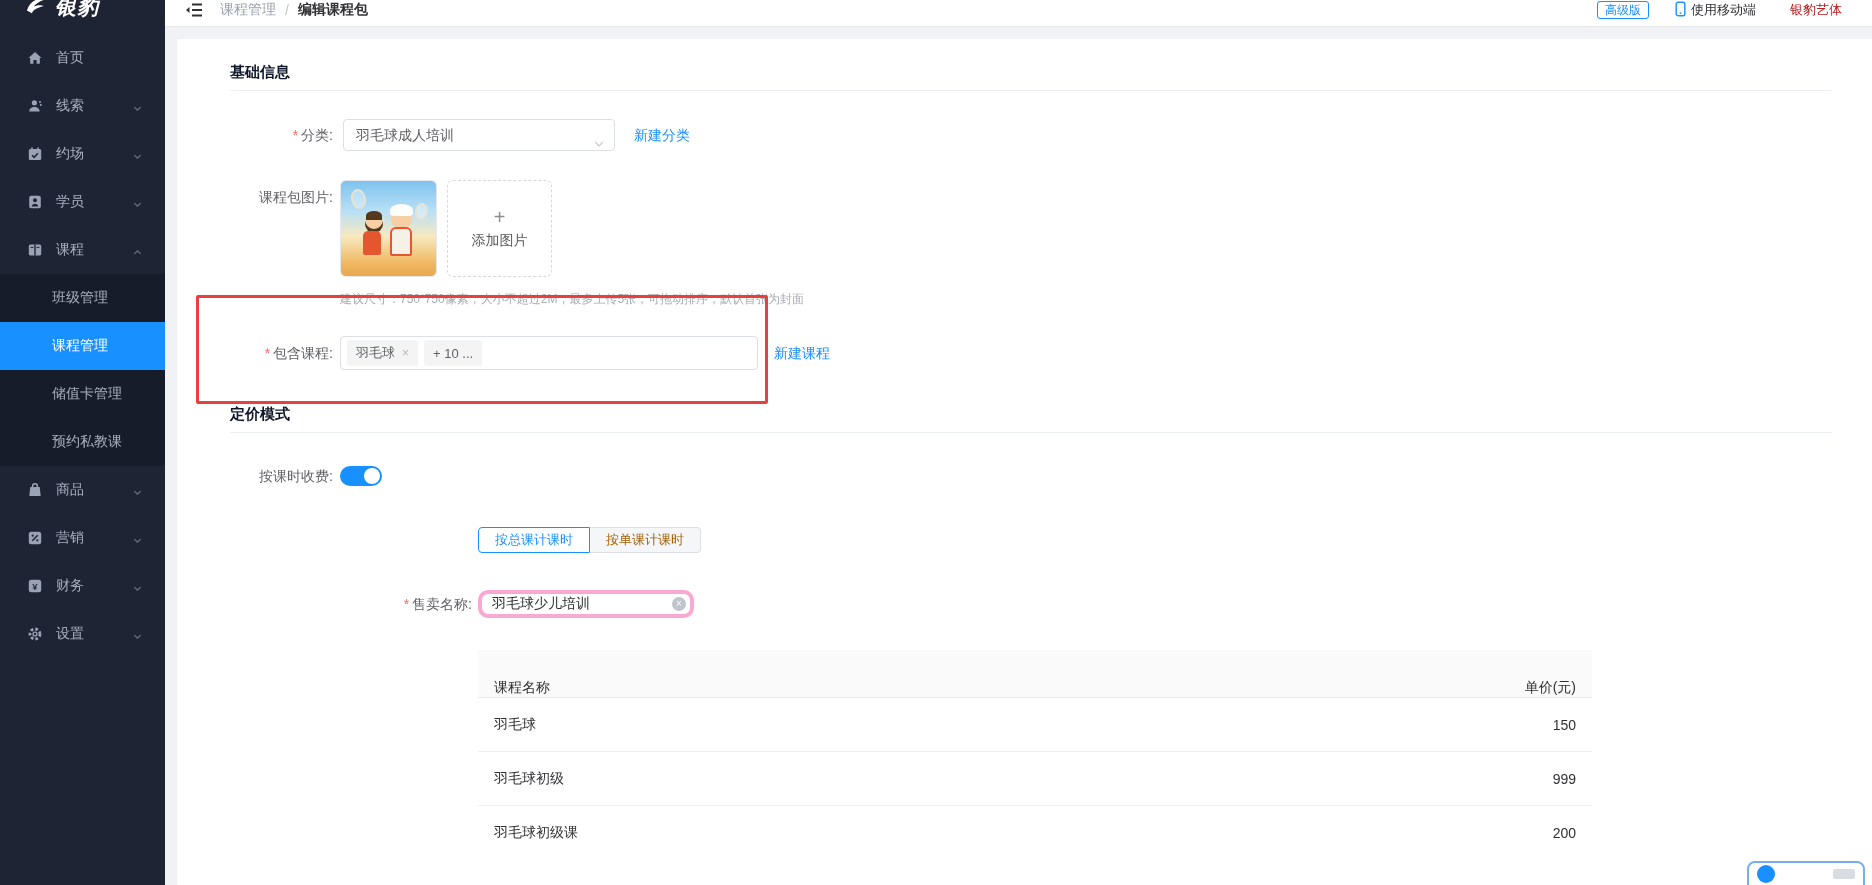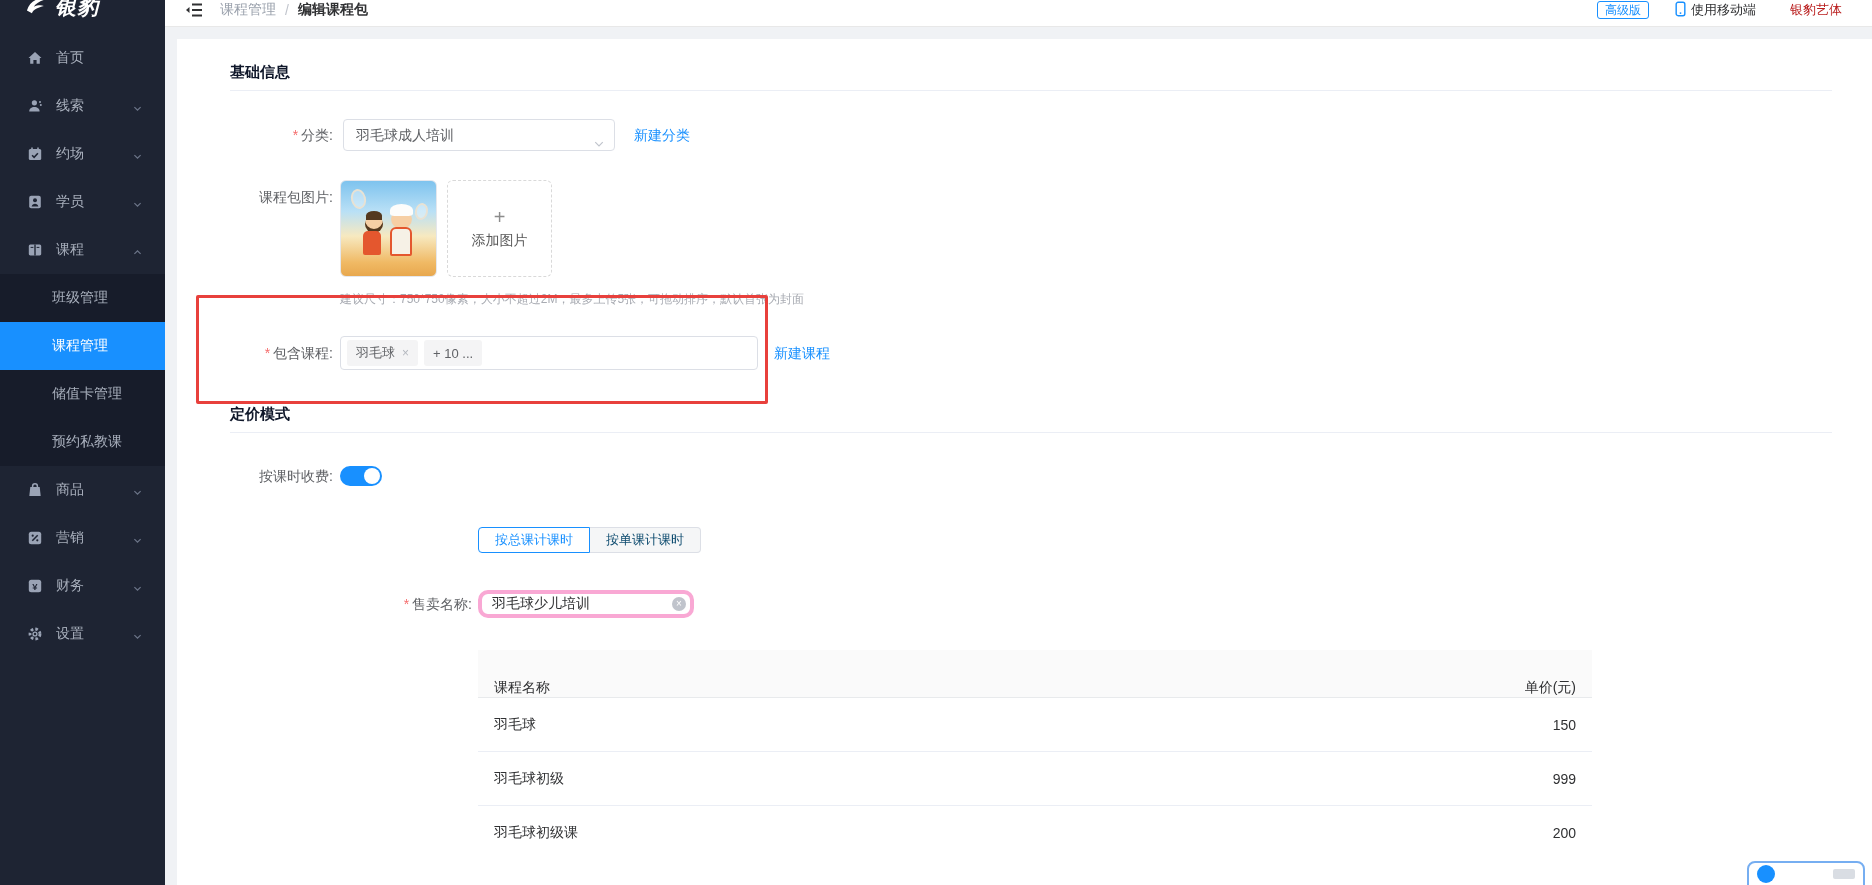--- a/index.html
+++ b/index.html
@@ -64,21 +64,21 @@
   .course-input { position:absolute; left:163px; top:297px; width:418px; height:34px; border:1px solid #dcdfe6; border-radius:4px; background:#fff; display:flex; align-items:center; gap:6px; padding:0 6px; cursor:text; }
   .tag { height:26px; background:#f4f4f5; border-radius:3px; display:flex; align-items:center; gap:7px; padding:0 9px; font-size:13px; color:#606266; }
   .tag .x { color:#b4b8bf; font-size:12px; cursor:pointer; }
 
   .toggle { position:absolute; left:163px; top:427px; width:42px; height:20px; background:#1890ff; border-radius:10px; cursor:pointer; }
   .toggle .knob { position:absolute; right:2px; top:2px; width:16px; height:16px; background:#fff; border-radius:50%; }
 
   .tabs { position:absolute; left:301px; top:488px; display:flex; }
   .tab { height:26px; line-height:24px; padding:0 16px; font-size:13px; cursor:pointer; }
   .tab.on { border:1px solid #1890ff; color:#1890ff; background:#fff; border-radius:4px 0 0 4px; }
-  .tab.off { border:1px solid #dcdfe6; border-left:none; color:#0c4a6e; background:#f5f6f7; border-radius:0 4px 4px 0; }
+  .tab.off { border:1px solid #dcdfe6; border-left:none; color:#a16207; background:#f5f6f7; border-radius:0 4px 4px 0; }
 
   .sale-lbl { position:absolute; left:0; width:295px; top:551px; line-height:28px; text-align:right; font-size:14px; color:#606266; }
   .sale-input-wrap { position:absolute; left:301px; top:551px; width:216px; height:28px; }
   .sale-input { width:100%; height:100%; border:4px solid #f9a8d4; border-radius:10px; padding:0 26px 0 10px; font-size:14px; color:#303133; font-family:inherit; outline:none; }
   .clear-ico { position:absolute; right:8px; top:7px; width:14px; height:14px; background:#c0c4cc; color:#fff; border-radius:50%; font-size:10px; line-height:14px; text-align:center; cursor:pointer; }
 
   .ptable { position:absolute; left:301px; top:611px; width:1114px; }
   .ptable .thead { height:48px; background:#fafafa; border-bottom:1px solid #e8eaec; display:flex; align-items:flex-end; padding:0 16px; font-size:14px; color:#303133; font-weight:500; }
   .ptable .trow { height:54px; border-bottom:1px solid #ebeef5; display:flex; align-items:center; padding:0 16px; font-size:14px; color:#303133; }
   .ptable .trow:last-child { border-bottom:none; }

